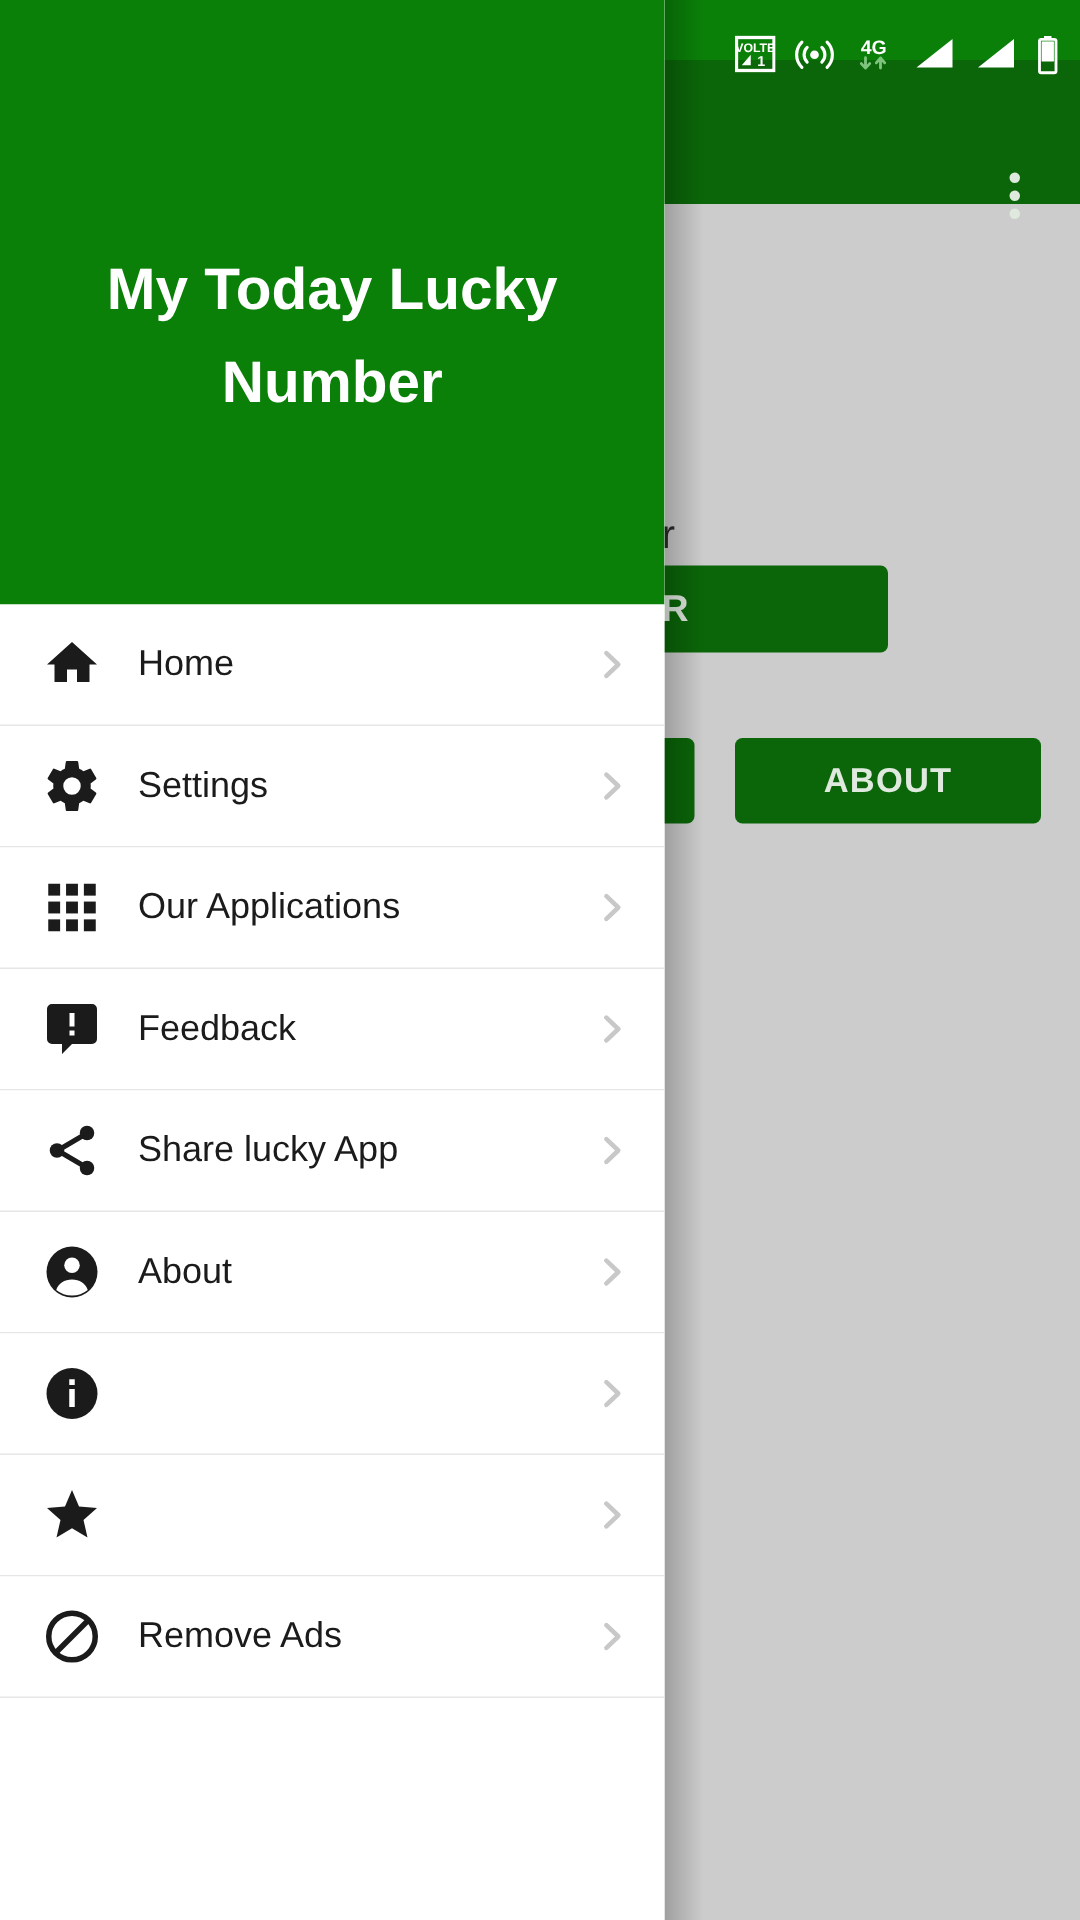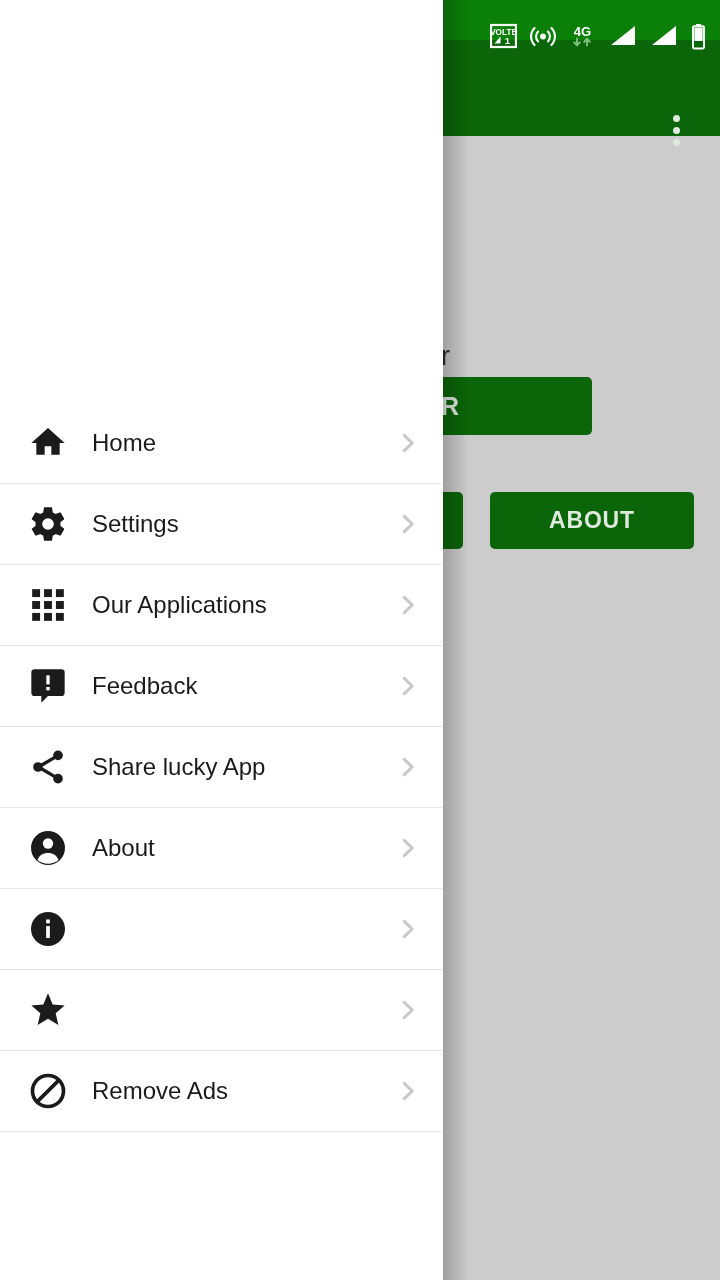--- a/index.html
+++ b/index.html
@@ -261,20 +261,23 @@
     <div id="greeting">oon</div>
     <div id="subtitle">ur lucky number</div>
     <button id="btn-get">UMBER</button>
     <button id="btn-settings">S</button>
     <button id="btn-about">ABOUT</button>
   </div>
 
   <div id="drawer-shadow"></div>
 
   <div id="drawer">
+    <div id="drawer-header">
+      <div id="drawer-title">My Today Lucky Number</div>
+    </div>
     <div id="drawer-menu">
         <div class="menu-item">
           <span class="menu-icon">
             <svg width="40" height="40" viewBox="0 0 24 24">
               <path d="M10 19v-5h4v5h5v-7h3L12 3 2 12h3v7z" fill="#1b1b1b"></path>
             </svg>
           </span>
           <span class="menu-label">Home</span>
           <span class="menu-chevron">
             <svg width="28" height="28" viewBox="0 0 24 24">

